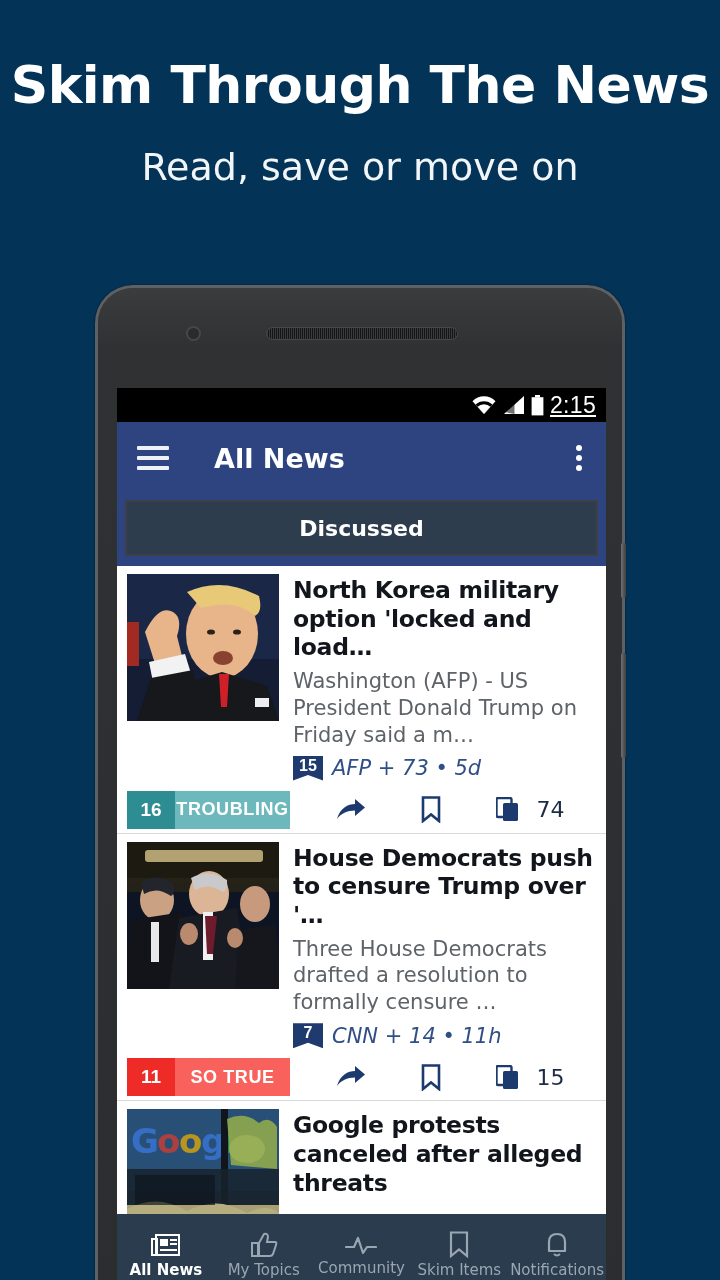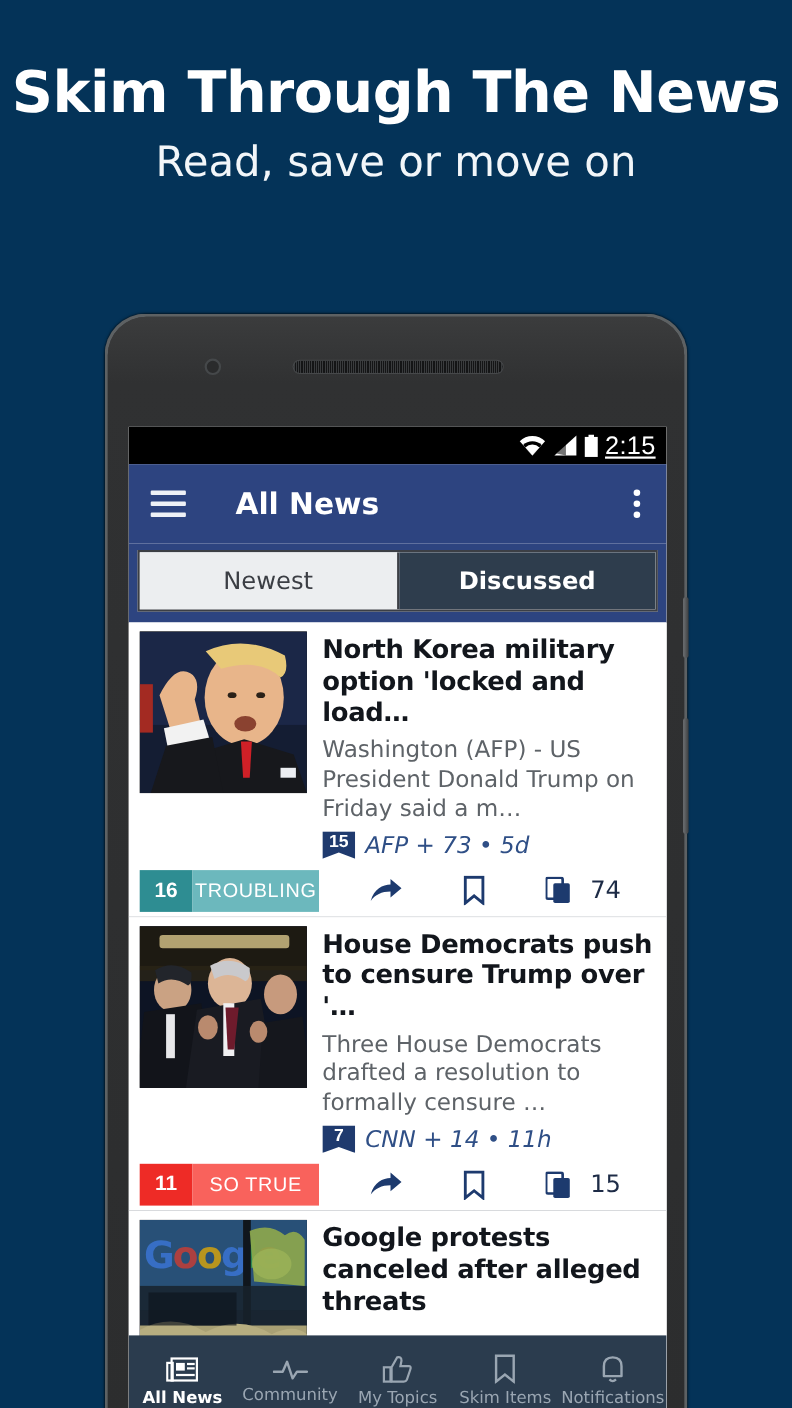--- a/index.html
+++ b/index.html
@@ -15,21 +15,21 @@
   .promo {
     position: absolute; top: 0; left: 0; width: 720px; height: 260px;
     text-align: center; color: #ffffff;
   }
   .promo-title {
     font-size: 52px; font-weight: bold; letter-spacing: -0.5px;
     margin-top: 58px; line-height: 1.05;
     font-family: "DejaVu Sans", sans-serif;
   }
   .promo-sub {
-    font-size: 38px; font-weight: normal; margin-top: 12px;
+    font-size: 38px; font-weight: normal; margin-top: 32px;
     color: #f2f6f9; font-family: "DejaVu Sans", sans-serif;
   }
 
   
   .phone {
     position: absolute; left: 95px; top: 285px;
     width: 530px; height: 1010px;
     background: #333435;
     border-radius: 38px 38px 10px 10px;
     border: 3px solid #5d6163;
@@ -136,21 +136,21 @@
   }
   .vote {
     display: flex; align-items: center; height: 38px; margin-left: 10px; min-width: 163px;
   }
   .vote-num {
     width: 48px; height: 38px; display: flex; align-items: center; justify-content: center;
     color: #fff; font-size: 19px; font-weight: bold;
   }
   .vote-lbl {
     flex: 1; height: 38px; display: flex; align-items: center; justify-content: center;
-    color: #fff; font-size: 18px; font-weight: normal; letter-spacing: .6px;
+    color: #fff; font-size: 18px; font-weight: bold; letter-spacing: .6px;
   }
   .act-group { flex: 1; display: flex; align-items: center; justify-content: space-around; padding-left: 18px; }
   .act { display: flex; align-items: center; gap: 17px; cursor: pointer; }
   .act-count { font-size: 22px; color: #1d2b46; font-family: "DejaVu Sans", sans-serif; }
 
   
   .bottomnav {
     position: absolute; left: 0; bottom: 0; width: 489px; height: 82px;
     background: #2b3c4e; display: flex; align-items: center;
   }
@@ -205,21 +205,20 @@
       <div class="appbar-title">All News</div>
       <div class="overflow">
         <i></i>
           <i></i>
           <i></i>
       </div>
     </div>
 
     <div class="tabstrip">
       <div class="tabs">
-        <div class="tab">Newest</div>
         <div class="tab active">Discussed</div>
       </div>
     </div>
 
     <div class="feed">
 
       <div class="card">
         <div class="card-main">
           <div class="thumb">
             <svg width="152" height="147" viewBox="0 0 152 147">
@@ -379,31 +378,31 @@
           <rect x="5" y="3" width="23" height="20" fill="none" stroke="currentColor" stroke-width="2"></rect>
           <rect x="1" y="7" width="5" height="16" fill="none" stroke="currentColor" stroke-width="2"></rect>
           <rect x="9" y="7" width="8" height="7" fill="currentColor"></rect>
           <rect x="19" y="7" width="7" height="2" fill="currentColor"></rect>
           <rect x="19" y="11" width="7" height="2" fill="currentColor"></rect>
           <rect x="9" y="17" width="17" height="2" fill="currentColor"></rect>
         </svg>
         <span class="nav-lbl">All News</span>
       </div>
       <div class="nav-item">
-        <svg width="32" height="22" viewBox="0 0 32 22">
-          <path d="M1 13 L9 13 L13 4 L18 19 L22 13 L31 13" fill="none" stroke="currentColor" stroke-width="2.2" stroke-linecap="round" stroke-linejoin="round"></path>
-        </svg>
-        <span class="nav-lbl">Community</span>
-      </div>
-      <div class="nav-item">
         <svg width="28" height="26" viewBox="0 0 28 26">
           <path d="M9 11 L14 2 Q18 1 18 5 L17 10 L25 10 Q27 10 26 13 L23 22 Q22 24 20 24 L9 24 Z" fill="none" stroke="currentColor" stroke-width="2"></path>
           <rect x="2" y="11" width="6" height="13" fill="none" stroke="currentColor" stroke-width="2"></rect>
         </svg>
         <span class="nav-lbl">My Topics</span>
+      </div>
+      <div class="nav-item">
+        <svg width="32" height="22" viewBox="0 0 32 22">
+          <path d="M1 13 L9 13 L13 4 L18 19 L22 13 L31 13" fill="none" stroke="currentColor" stroke-width="2.2" stroke-linecap="round" stroke-linejoin="round"></path>
+        </svg>
+        <span class="nav-lbl">Community</span>
       </div>
       <div class="nav-item">
         <svg width="20" height="27" viewBox="0 0 20 27">
           <path d="M2 1.5 L18 1.5 L18 25 L10 18.5 L2 25 Z" fill="none" stroke="currentColor" stroke-width="2.2"></path>
         </svg>
         <span class="nav-lbl">Skim Items</span>
       </div>
       <div class="nav-item">
         <svg width="24" height="26" viewBox="0 0 24 26">
           <path d="M4 19 Q4 12 4 10 Q4 2 12 2 Q20 2 20 10 Q20 12 20 19 Z" fill="none" stroke="currentColor" stroke-width="2.2" stroke-linejoin="round"></path>

